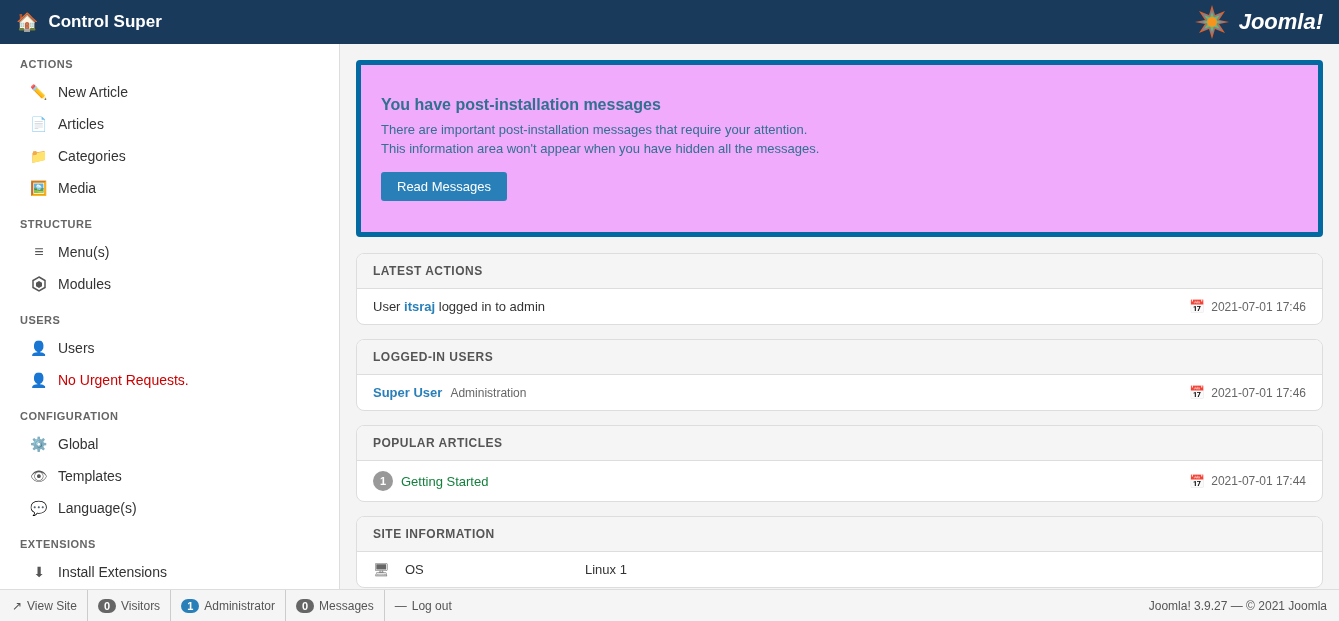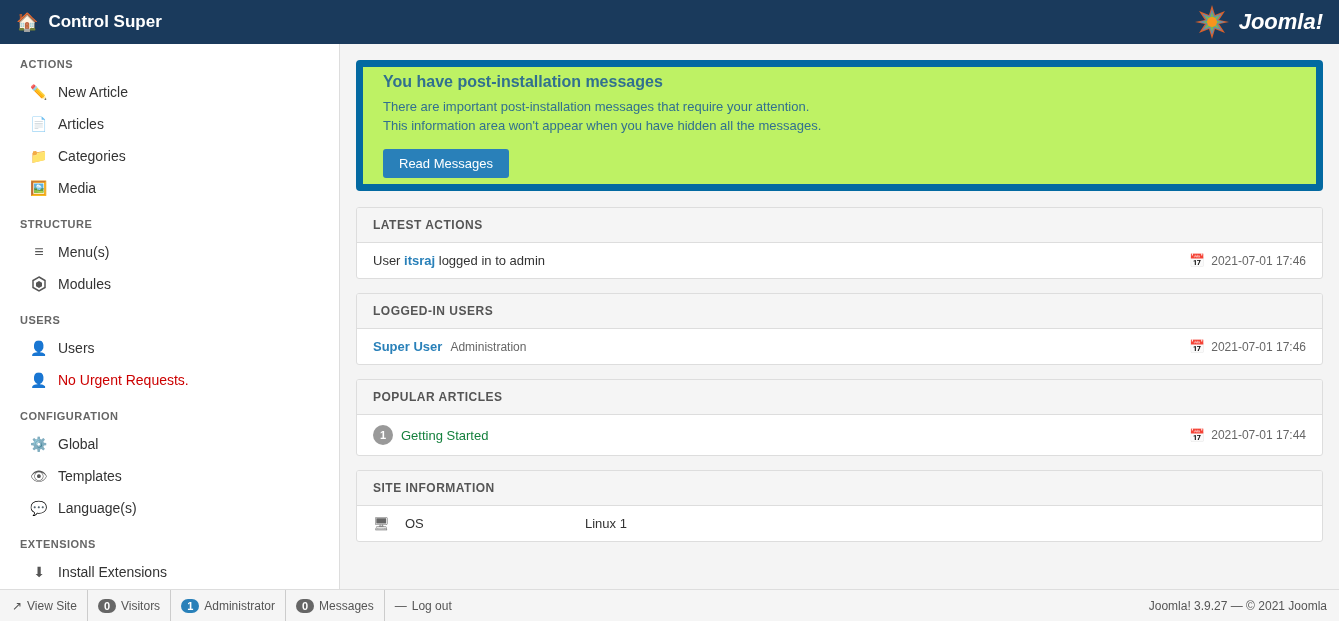--- a/index.html
+++ b/index.html
@@ -88,24 +88,24 @@
     
     .content-area {
       flex: 1;
       overflow-y: auto;
       padding: 16px;
       background: #f4f4f4;
     }
 
     
     .post-install-banner {
-      background: #bef264;
-      border: 7px solid #0369a1;
+      background: #f0abfc;
+      border: 5px solid #0369a1;
       border-radius: 4px;
-      padding: 6px 20px;
+      padding: 31px 20px;
       margin-bottom: 16px;
     }
     .post-install-banner h3 {
       font-size: 16px;
       color: #31708f;
       margin-bottom: 8px;
     }
     .post-install-banner p {
       color: #31708f;
       font-size: 13px;
@@ -119,21 +119,21 @@
       padding: 7px 16px;
       border-radius: 3px;
       cursor: pointer;
       font-size: 13px;
     }
 
     
     .panel {
       background: white;
       border: 1px solid #ddd;
-      border-radius: 3px;
+      border-radius: 8px;
       margin-bottom: 14px;
       overflow: hidden;
     }
     .panel-header {
       background: #f5f5f5;
       border-bottom: 1px solid #ddd;
       padding: 10px 16px;
       font-size: 12px;
       font-weight: bold;
       color: #555;

